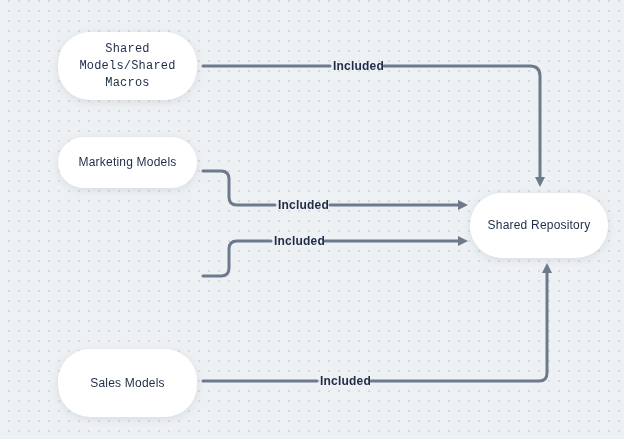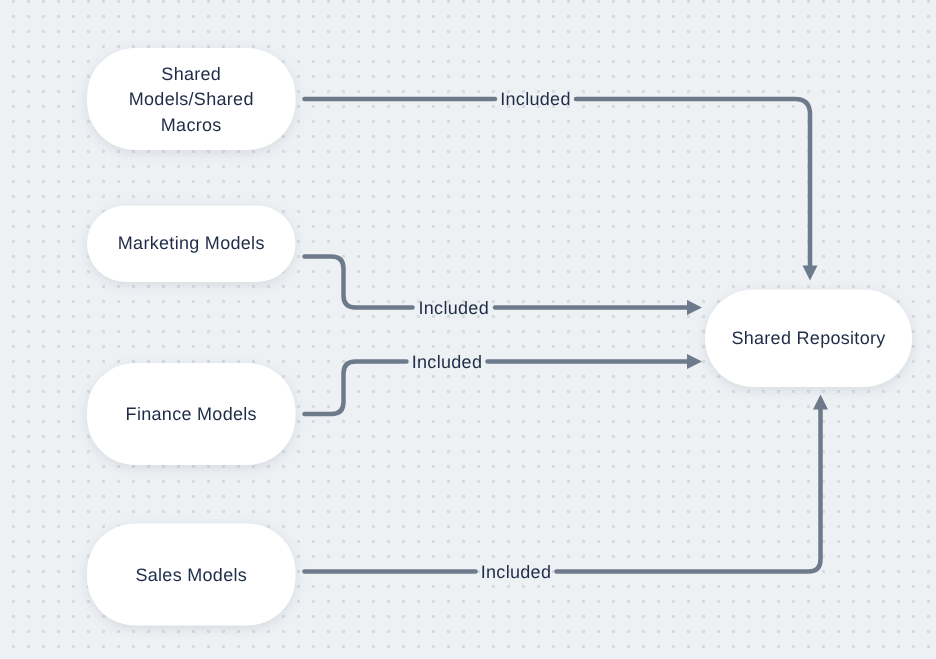--- a/index.html
+++ b/index.html
@@ -50,21 +50,21 @@
     line-height: 17px;
     letter-spacing: 0.2px;
   }
   .node .node-label {
     padding: 0 16px;
   }
   .edge-label {
     position: absolute;
     color: #1f2c47;
     font-size: 12px;
-    font-weight: 400;
+    font-weight: 700;
     letter-spacing: 0.2px;
     text-align: center;
     white-space: nowrap;
   }
 </style>
 </head>
 <body>
 
 <div class="canvas">
 
@@ -88,31 +88,28 @@
       <polygon points="458,236 458,246 468,241"></polygon>
     </g>
 
     <g>
       <path d="M203,381 H317"></path>
       <path d="M371,381 H539 Q547,381 547,373 V272"></path>
       <polygon points="542,273 552,273 547,263"></polygon>
     </g>
   </svg>
 
-  <div class="node" style="left:58px; top:32px; width:139px; height:68px;">
+  <div class="node" style="left:58px; top:32px; width:139px; height:68px;font-family:Liberation Mono, monospace;">
     <div class="node-label">Shared Models/Shared Macros</div>
   </div>
 
   <div class="node" style="left:58px; top:137px; width:139px; height:51px;">
     <div class="node-label">Marketing Models</div>
   </div>
 
-  <div class="node" style="left:58px; top:242px; width:139px; height:68px;">
-    <div class="node-label">Finance Models</div>
-  </div>
 
   <div class="node" style="left:58px; top:349px; width:139px; height:68px;justify-content:center;">
     <div class="node-label">Sales Models</div>
   </div>
 
   <div class="node" style="left:470px; top:193px; width:138px; height:65px;align-items:center;">
     <div class="node-label">Shared Repository</div>
   </div>
 
   <div class="edge-label" style="left:333px; top:59px; width:48px;">Included</div>

